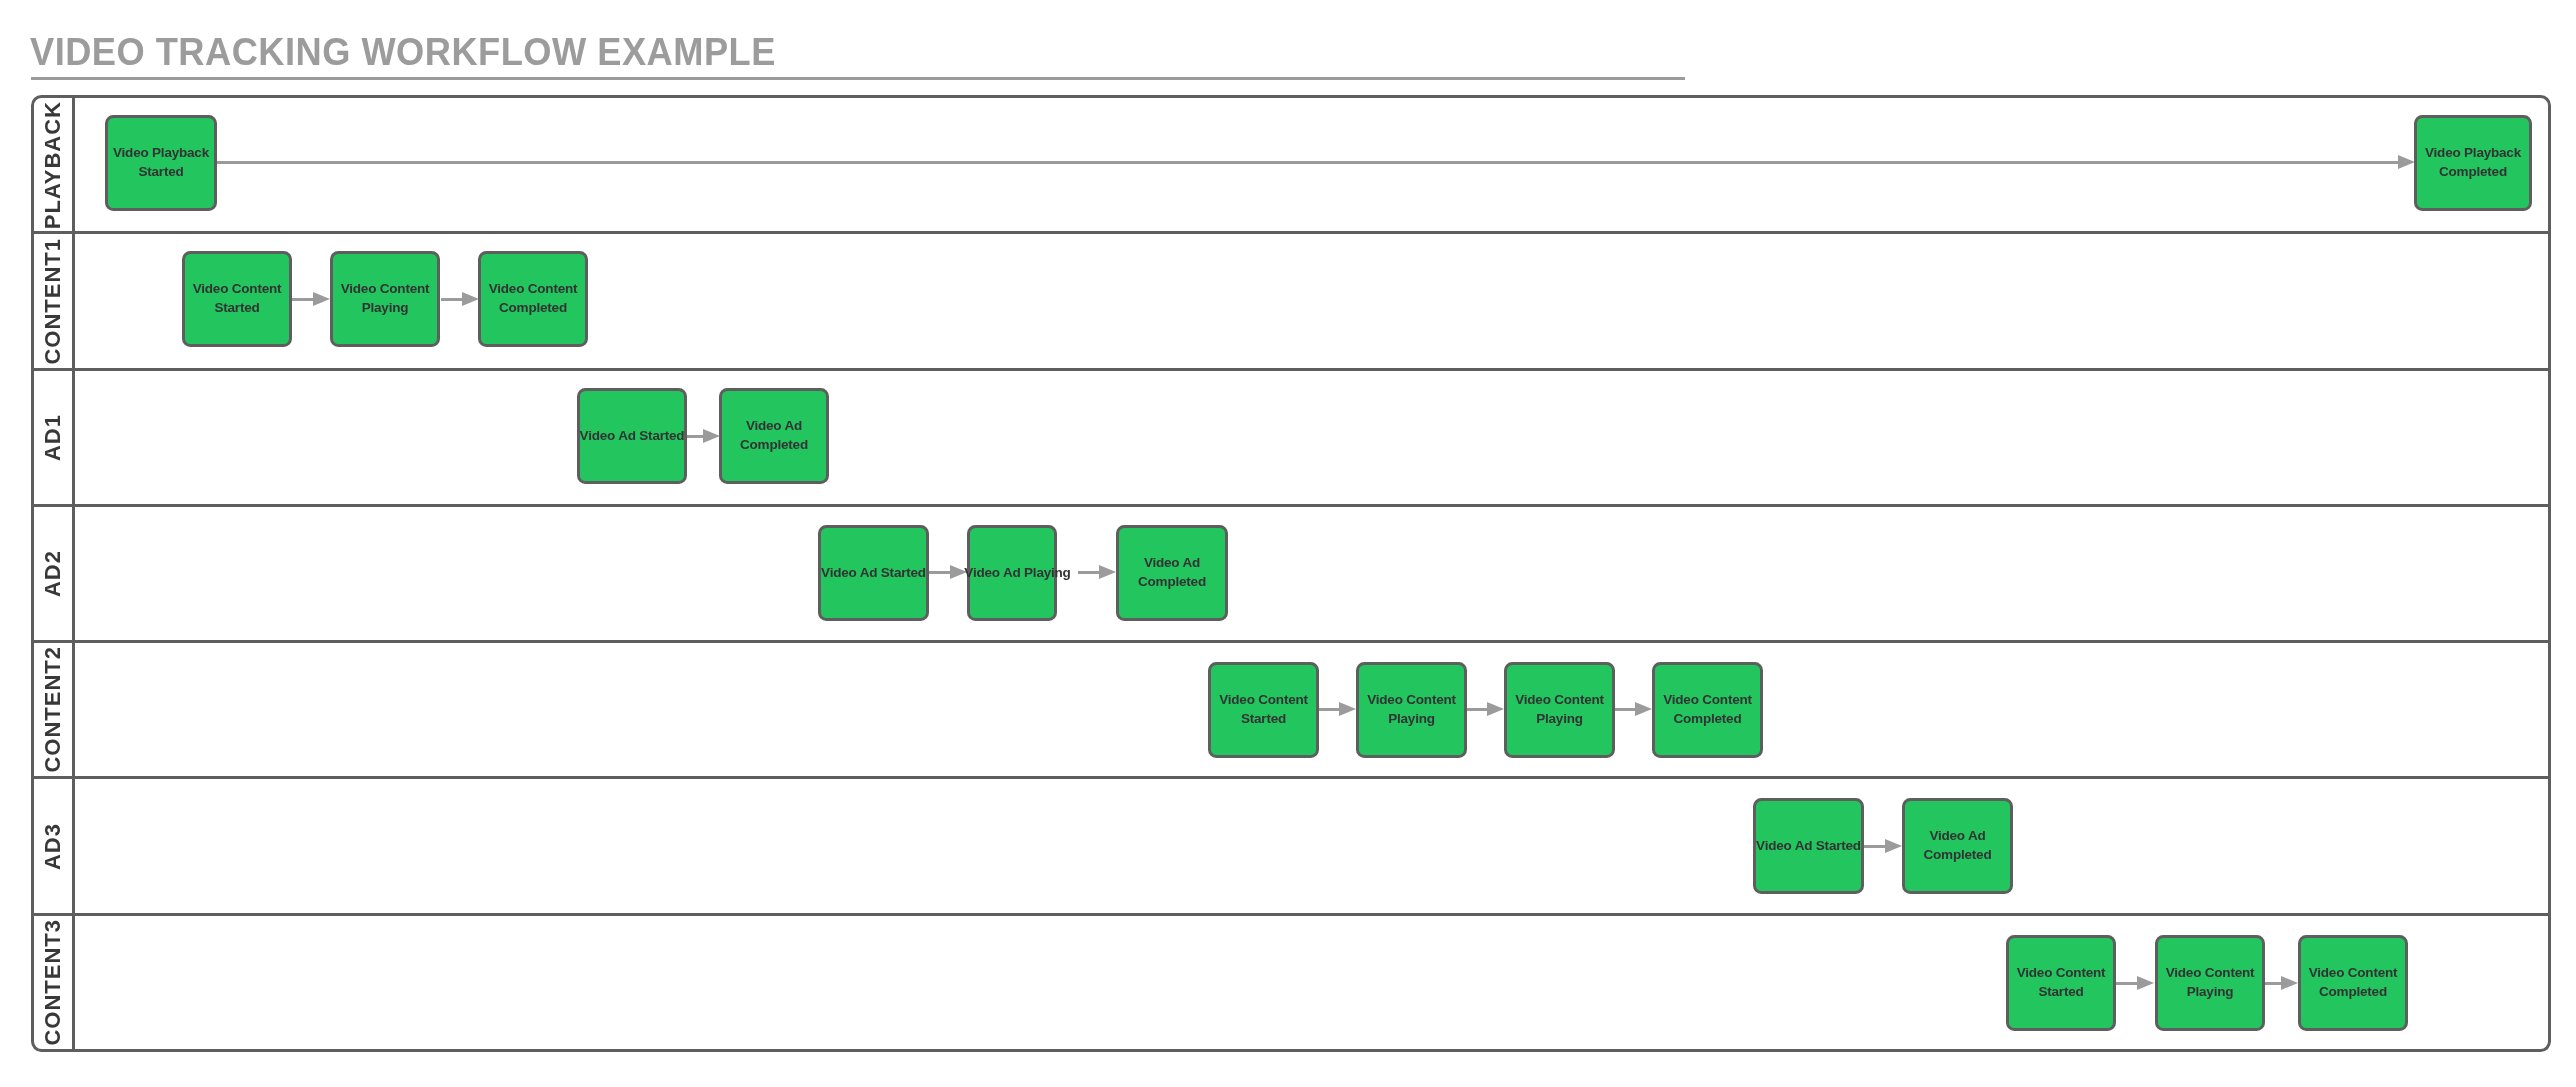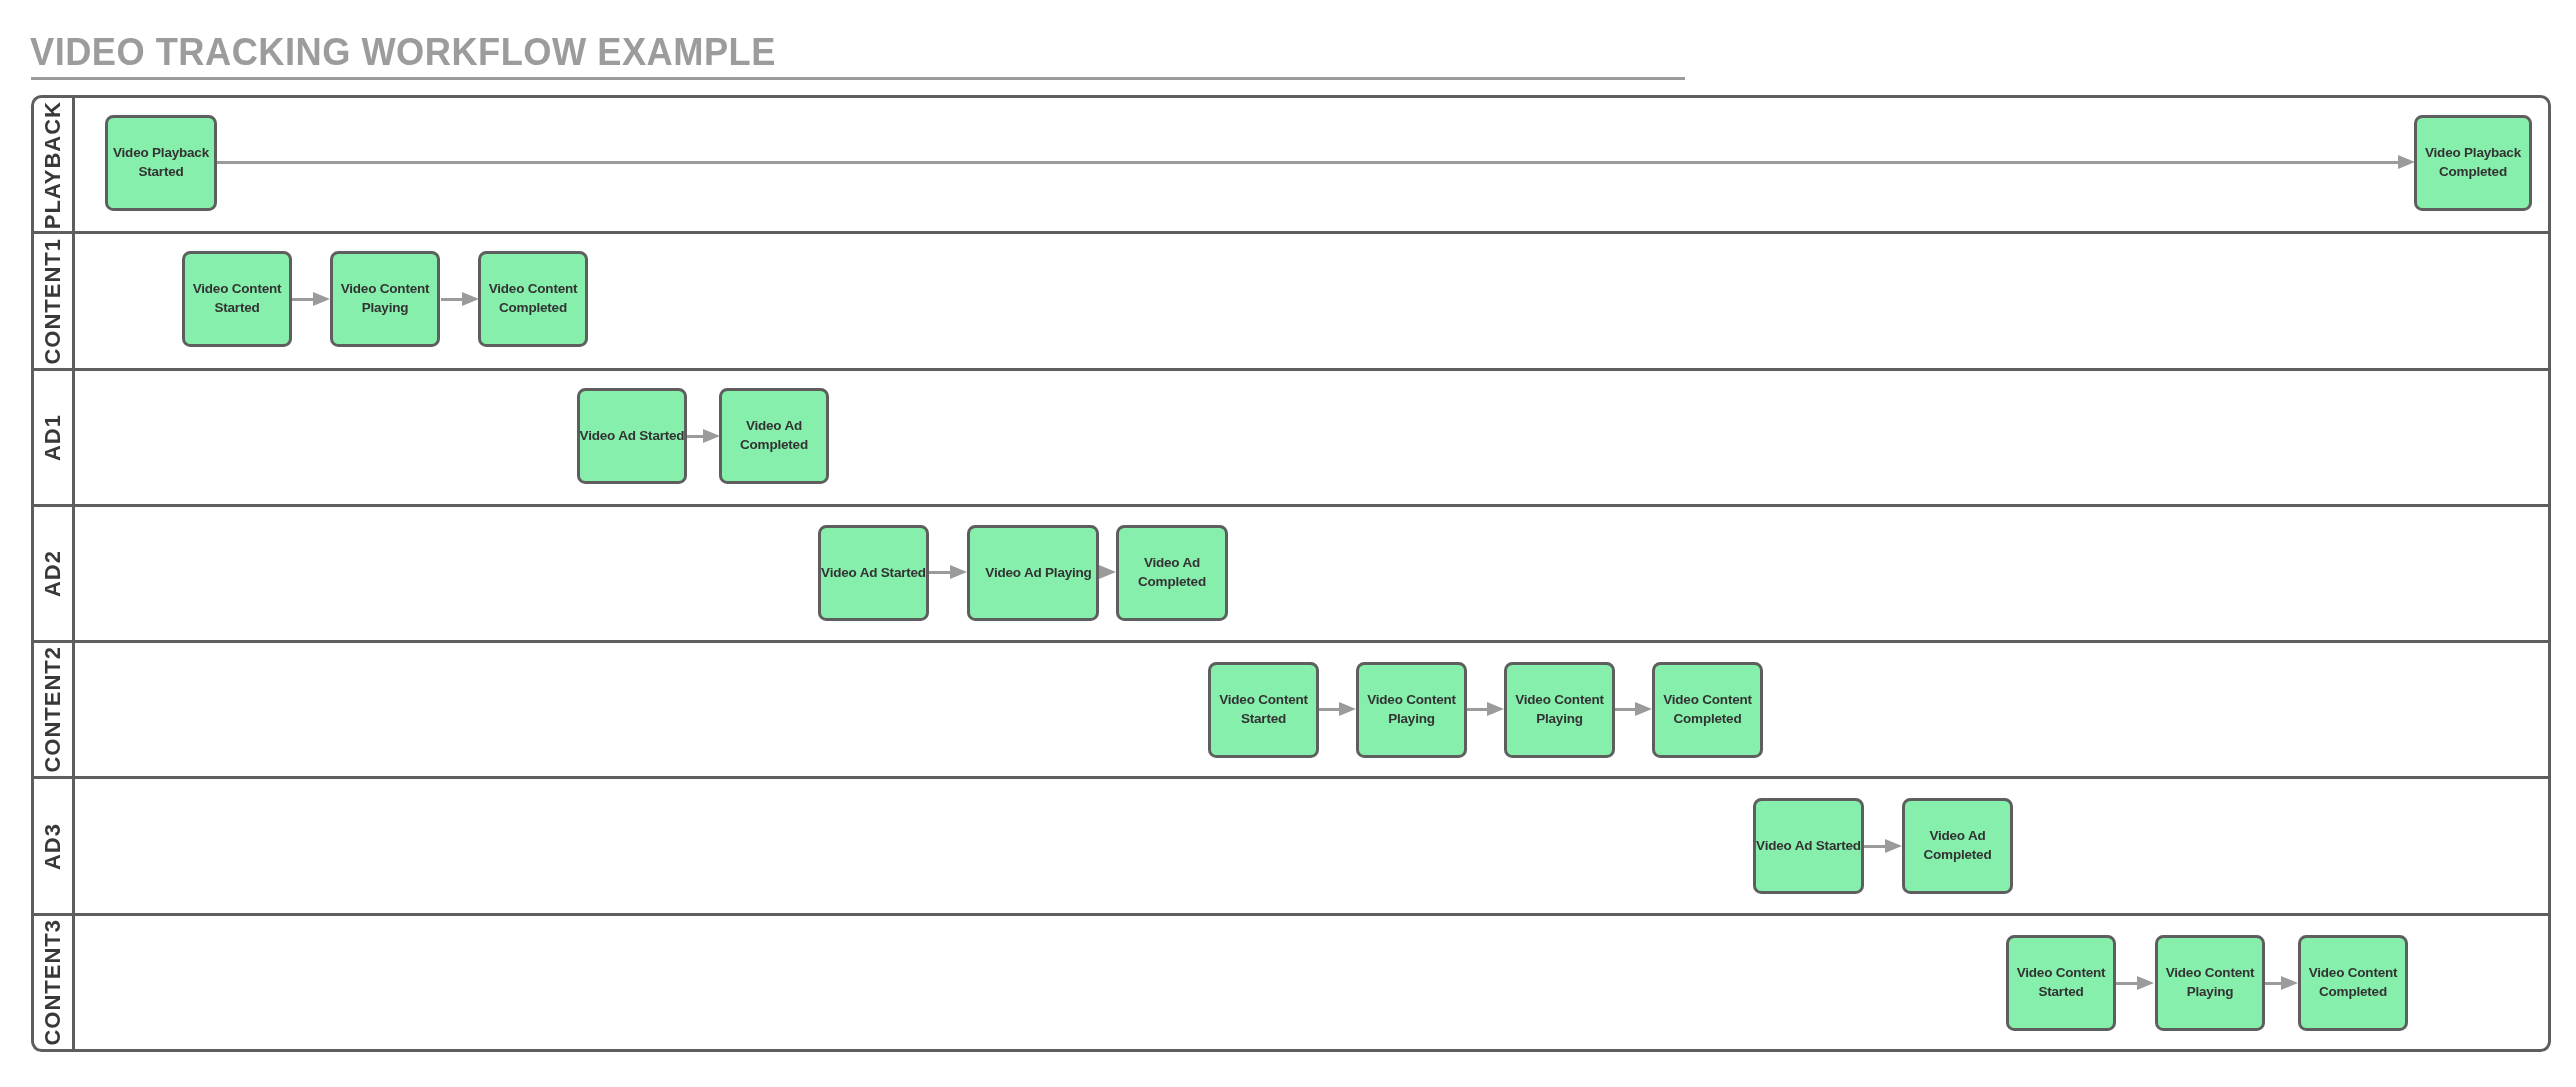--- a/index.html
+++ b/index.html
@@ -41,21 +41,21 @@
   .lane-label{
     writing-mode:vertical-rl;transform:rotate(180deg);
     font-size:22px;font-weight:bold;letter-spacing:1px;
     color:#383838;white-space:pre;
   }
   .lane-body{flex:1 1 auto;}
   
   .node{
     position:absolute;height:96px;
     box-sizing:border-box;
-    background:#86efac;
+    background:#22c55e;
     border:3.1px solid #5e5e5e;border-radius:8.3px;
     display:flex;align-items:center;justify-content:center;
     z-index:2;
   }
   .node-label{
     font-size:13.5px;font-weight:bold;line-height:18.7px;
     letter-spacing:-0.2px;color:#333333;
     text-align:center;white-space:pre;
   }
   
@@ -170,21 +170,21 @@
 Completed</span>
   </div>
 
   <div class="node" style="left:818px;top:525px;width:111px;">
     <span class="node-label">Video Ad Started</span>
   </div>
   <div class="arrow" style="left:929px;top:565px;width:38px;">
     <div class="arrow-line"></div>
     <div class="arrow-head"></div>
   </div>
-  <div class="node" style="left:967px;top:525px;width:132px;padding-left:11px;">
+  <div class="node" style="left:967px;top:525px;width:90px;padding-left:11px;">
     <span class="node-label">Video Ad Playing</span>
   </div>
   <div class="arrow" style="left:1078px;top:565px;width:38px;">
     <div class="arrow-line"></div>
     <div class="arrow-head"></div>
   </div>
   <div class="node" style="left:1116px;top:525px;width:112px;">
     <span class="node-label">Video Ad
 Completed</span>
   </div>

